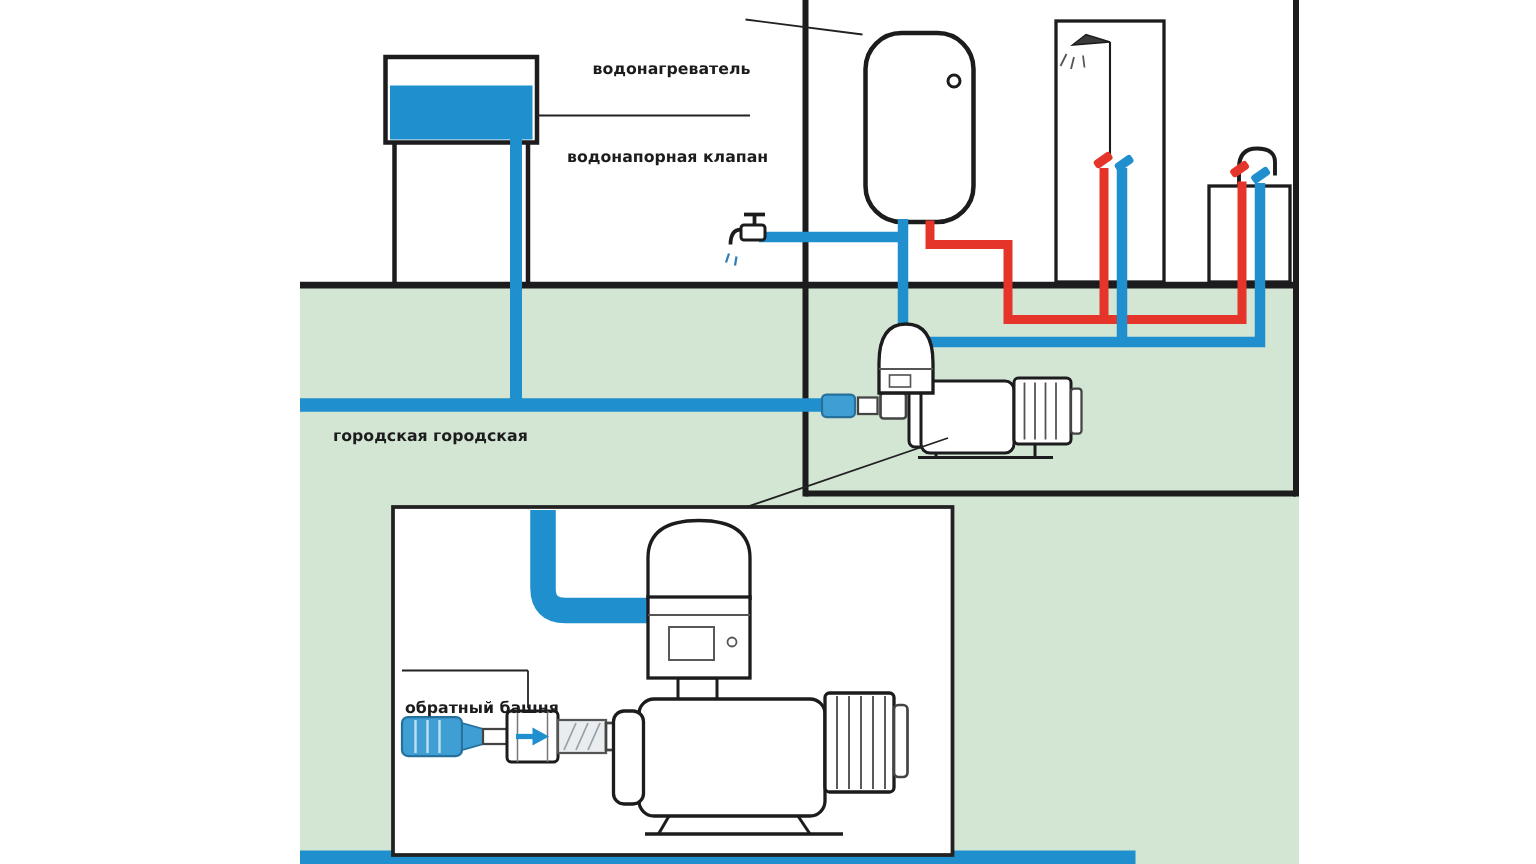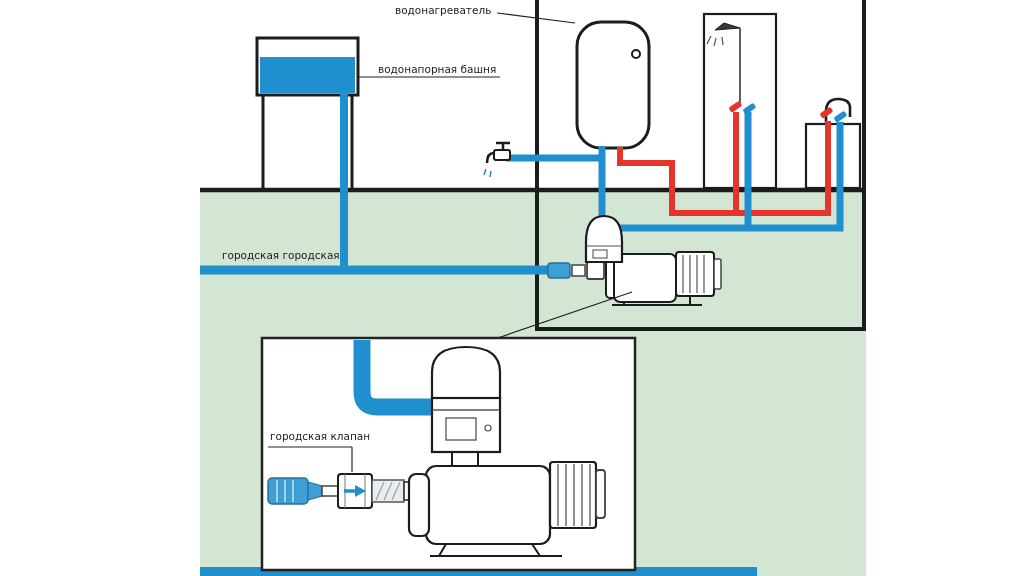--- a/index.html
+++ b/index.html
@@ -4,21 +4,21 @@
 <style>
   :root{
     --pipe-blue:#1f8fce; --pipe-red:#e5342a; --ground-green:#d3e5d3;
     --outline:#1c1c1e; --fitting-blue:#3f9fd4; --metal-grey:#e9edf0;
   }
   *{box-sizing:border-box;}
   body{margin:0;background:#fff;}
   .stage{position:relative;width:1024px;height:576px;background:#fff;overflow:hidden;
          font-family:"DejaVu Sans","Liberation Sans",sans-serif;}
   .stage svg{position:absolute;left:0;top:0;}
-  .lbl{position:absolute;font-size:10.5px;font-weight:400;color:#1c1c1e;white-space:nowrap;}
+  .lbl{position:absolute;font-size:10.5px;font-weight:700;color:#1c1c1e;white-space:nowrap;margin-top:36px;}
   .stroke-dark{stroke:var(--outline,#1c1c1e);}
   .pipe-b{stroke:var(--pipe-blue,#1f8fce);fill:none;}
   .pipe-r{stroke:var(--pipe-red,#e5342a);fill:none;}
   .fill-b{fill:var(--pipe-blue,#1f8fce);}
   .fill-r{fill:var(--pipe-red,#e5342a);}
   .fill-green{fill:var(--ground-green,#d3e5d3);}
   .fill-fitting{fill:var(--fitting-blue,#3f9fd4);}
   .fill-metal{fill:var(--metal-grey,#e9edf0);}
 </style>
 </head>
@@ -162,16 +162,16 @@
       <line x1="432" y1="410" x2="500" y2="410" stroke="#555" stroke-width="1.3"></line>
       <rect x="446" y="418" width="30" height="22" fill="none" stroke="#555" stroke-width="1.3"></rect>
       <circle cx="488" cy="428" r="3" fill="none" stroke="#555" stroke-width="1.2"></circle>
 
       <line x1="268" y1="447" x2="352" y2="447" stroke="#222" stroke-width="1.2"></line>
       <line x1="352" y1="447" x2="352" y2="472" stroke="#222" stroke-width="1.2"></line>
     </g>
   </svg>
 
   <div class="lbl" style="left:395px;top:4px">водонагреватель</div>
-  <div class="lbl" style="left:378px;top:63px">водонапорная башня</div>
+  <div class="lbl" style="left:378px;top:63px">водонапорная клапан</div>
   <div class="lbl" style="left:222px;top:249px">городская городская</div>
-  <div class="lbl" style="left:270px;top:430px">городская клапан</div>
+  <div class="lbl" style="left:270px;top:430px">обратный башня</div>
 </div>
 
 </body></html>

